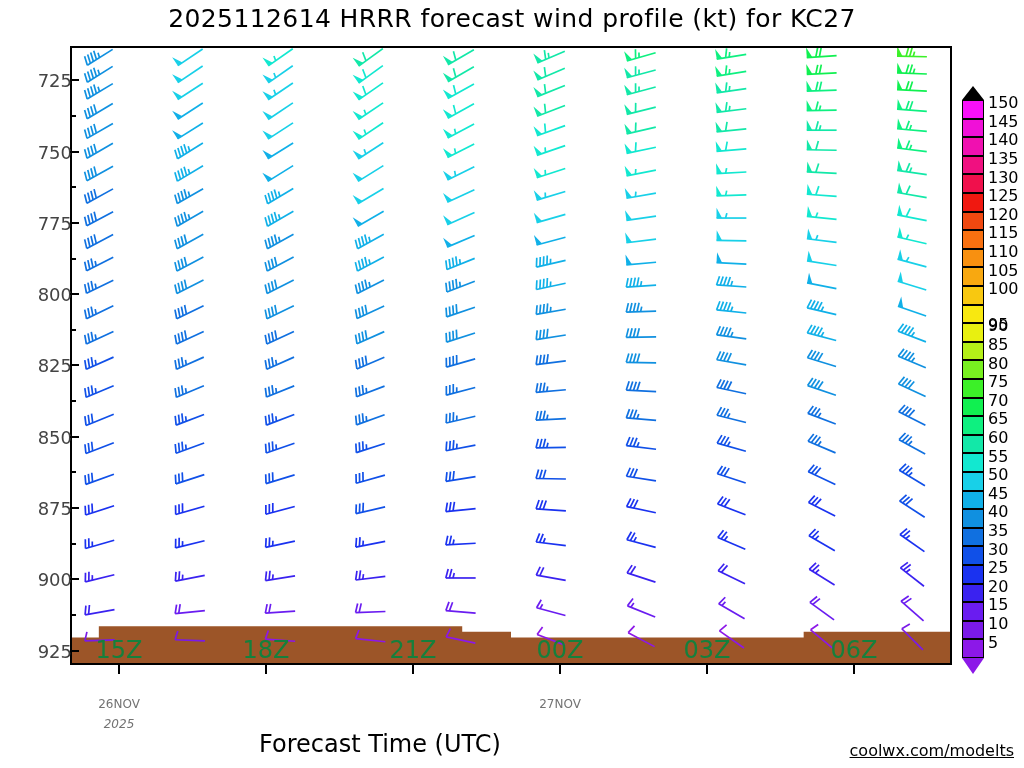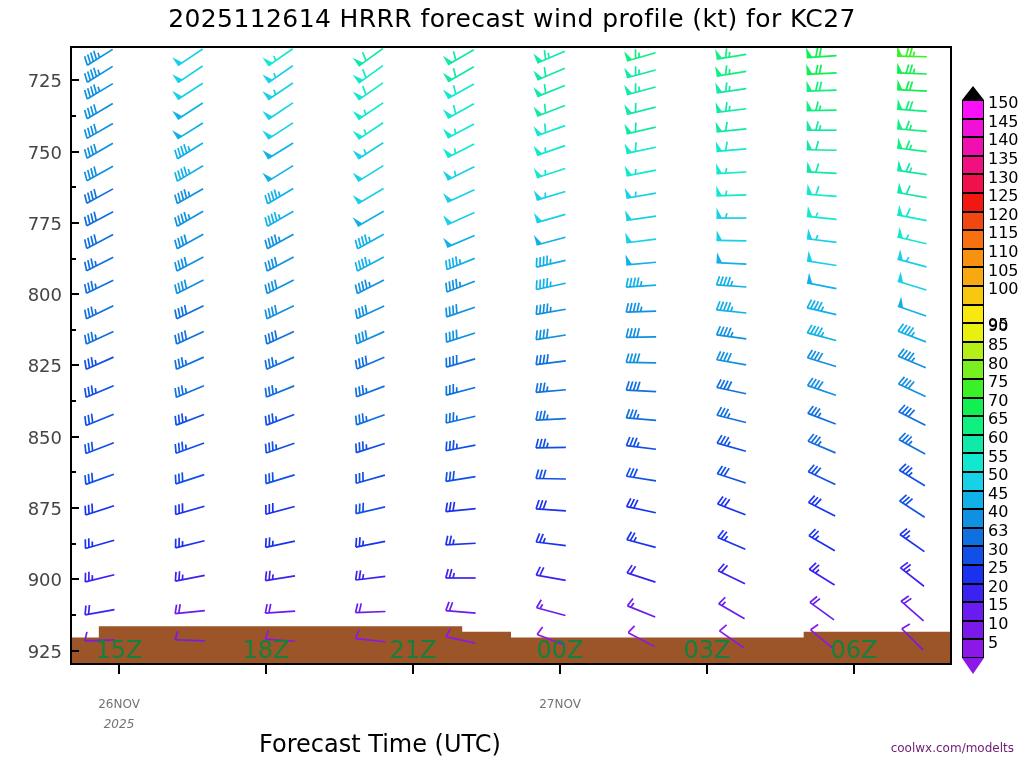--- a/index.html
+++ b/index.html
@@ -22,41 +22,41 @@
     border:2px solid #000;box-sizing:border-box;background:#fff;overflow:hidden;
   }
   #barbLayer{position:absolute;left:0;top:0;width:100%;height:100%;}
   #terrainLayer{position:absolute;left:0;top:0;width:100%;height:100%;}
 
   
   .ytick-label{
     position:absolute;right:0;transform:translateY(-50%);
     font-size:18px;color:#444;text-align:right;white-space:nowrap;
   }
-  #ylabels{position:absolute;left:0;top:0;width:62px;height:768px;}
+  #ylabels{position:absolute;left:0;top:0;width:62px;height:768px;padding-left:10px;}
   .ytick-major{position:absolute;left:70px;width:9px;height:2px;background:#000;}
   .ytick-minor{position:absolute;left:70px;width:6px;height:2px;background:#000;}
 
   .xtick-major{position:absolute;top:665px;width:2px;height:9px;background:#000;}
   .xtick-label{
     position:absolute;top:636px;transform:translateX(-50%);
     font-size:24px;color:#15803d;white-space:nowrap;text-align:center;
   }
   .xtick-sub{
     position:absolute;transform:translateX(-50%);
     font-size:12px;color:#737373;white-space:nowrap;
   }
 
   #xaxis-title{
     position:absolute;left:0;top:730px;width:760px;text-align:center;
     font-size:24px;color:#000;white-space:nowrap;
   }
   #watermark{
     position:absolute;right:10px;top:741px;
-    font-size:12px;color:#701a75;white-space:nowrap;
+    font-size:16px;color:#000000;white-space:nowrap;text-decoration:underline;
   }
 
   
   #cbar{position:absolute;left:962px;top:86px;width:62px;height:580px;}
   .cb-swatch{position:absolute;left:0;width:22px;border:1px solid #000;box-sizing:border-box;}
   .cb-label{position:absolute;left:26px;font-size:16px;color:#000;white-space:nowrap;transform:translateY(-50%);}
 </style>
 </head>
 <body>
 
@@ -1564,21 +1564,21 @@
       <div class="cb-label" style="top: 537.032px;">10</div>
       <div class="cb-swatch" style="top: 516.2px; height: 18.6px; background: rgb(106, 28, 240);"></div>
       <div class="cb-label" style="top: 518.432px;">15</div>
       <div class="cb-swatch" style="top: 497.6px; height: 18.6px; background: rgb(58, 34, 240);"></div>
       <div class="cb-label" style="top: 499.832px;">20</div>
       <div class="cb-swatch" style="top: 479px; height: 18.6px; background: rgb(26, 50, 240);"></div>
       <div class="cb-label" style="top: 481.232px;">25</div>
       <div class="cb-swatch" style="top: 460.4px; height: 18.6px; background: rgb(16, 80, 232);"></div>
       <div class="cb-label" style="top: 462.632px;">30</div>
       <div class="cb-swatch" style="top: 441.8px; height: 18.6px; background: rgb(16, 112, 224);"></div>
-      <div class="cb-label" style="top: 444.032px;">63</div>
+      <div class="cb-label" style="top: 444.032px;">35</div>
       <div class="cb-swatch" style="top: 423.2px; height: 18.6px; background: rgb(16, 144, 224);"></div>
       <div class="cb-label" style="top: 425.432px;">40</div>
       <div class="cb-swatch" style="top: 404.6px; height: 18.6px; background: rgb(16, 176, 232);"></div>
       <div class="cb-label" style="top: 406.832px;">45</div>
       <div class="cb-swatch" style="top: 386px; height: 18.6px; background: rgb(24, 208, 232);"></div>
       <div class="cb-label" style="top: 388.232px;">50</div>
       <div class="cb-swatch" style="top: 367.4px; height: 18.6px; background: rgb(18, 232, 208);"></div>
       <div class="cb-label" style="top: 369.632px;">55</div>
       <div class="cb-swatch" style="top: 348.8px; height: 18.6px; background: rgb(18, 232, 168);"></div>
       <div class="cb-label" style="top: 351.032px;">60</div>

